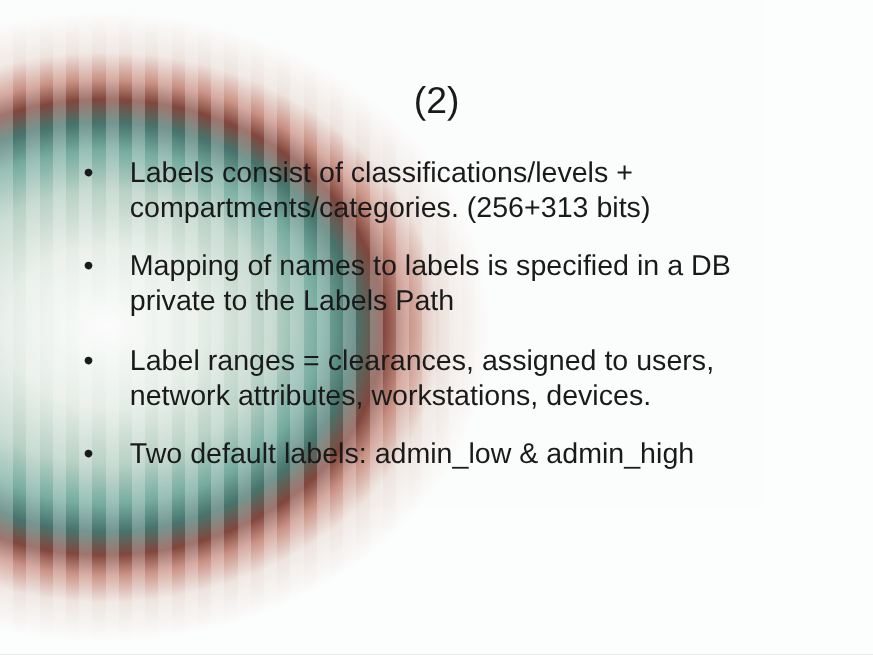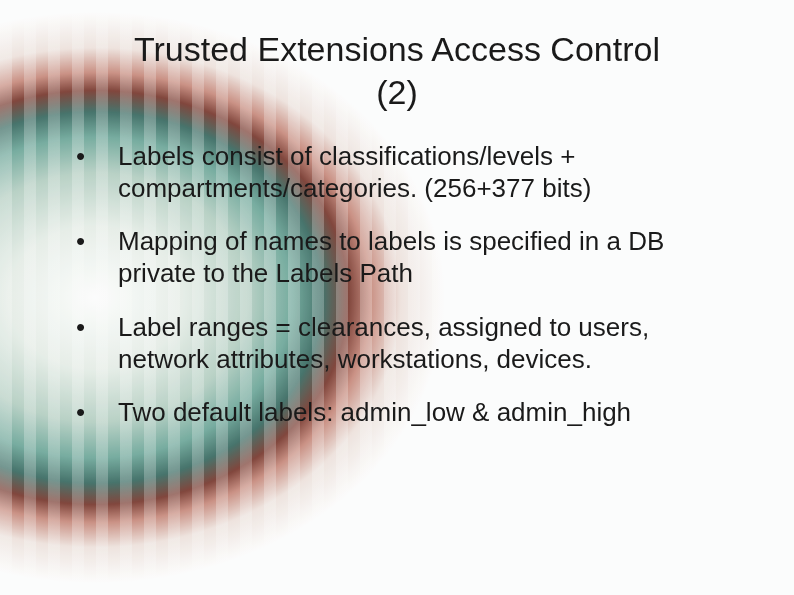--- a/index.html
+++ b/index.html
@@ -79,28 +79,28 @@
     padding-right: 10px;
   }
 </style>
 </head>
 <body>
 
 <div class="bg"></div>
 
 <div class="slide">
   <h1 class="title">
-    <span>Trusted Extensions Access Control</span><br>
+    <br>
     <span>(2)</span>
   </h1>
 
   <ul class="bullets">
     <li>
       <span class="dot">•</span>
-      <span class="txt">Labels consist of classifications/levels + compartments/categories. (256+377 bits)</span>
+      <span class="txt">Labels consist of classifications/levels + compartments/categories. (256+313 bits)</span>
     </li>
     <li>
       <span class="dot">•</span>
       <span class="txt">Mapping of names to labels is specified in a DB private to the Labels Path</span>
     </li>
     <li>
       <span class="dot">•</span>
       <span class="txt">Label ranges = clearances, assigned to users, network attributes, workstations, devices.</span>
     </li>
     <li>

